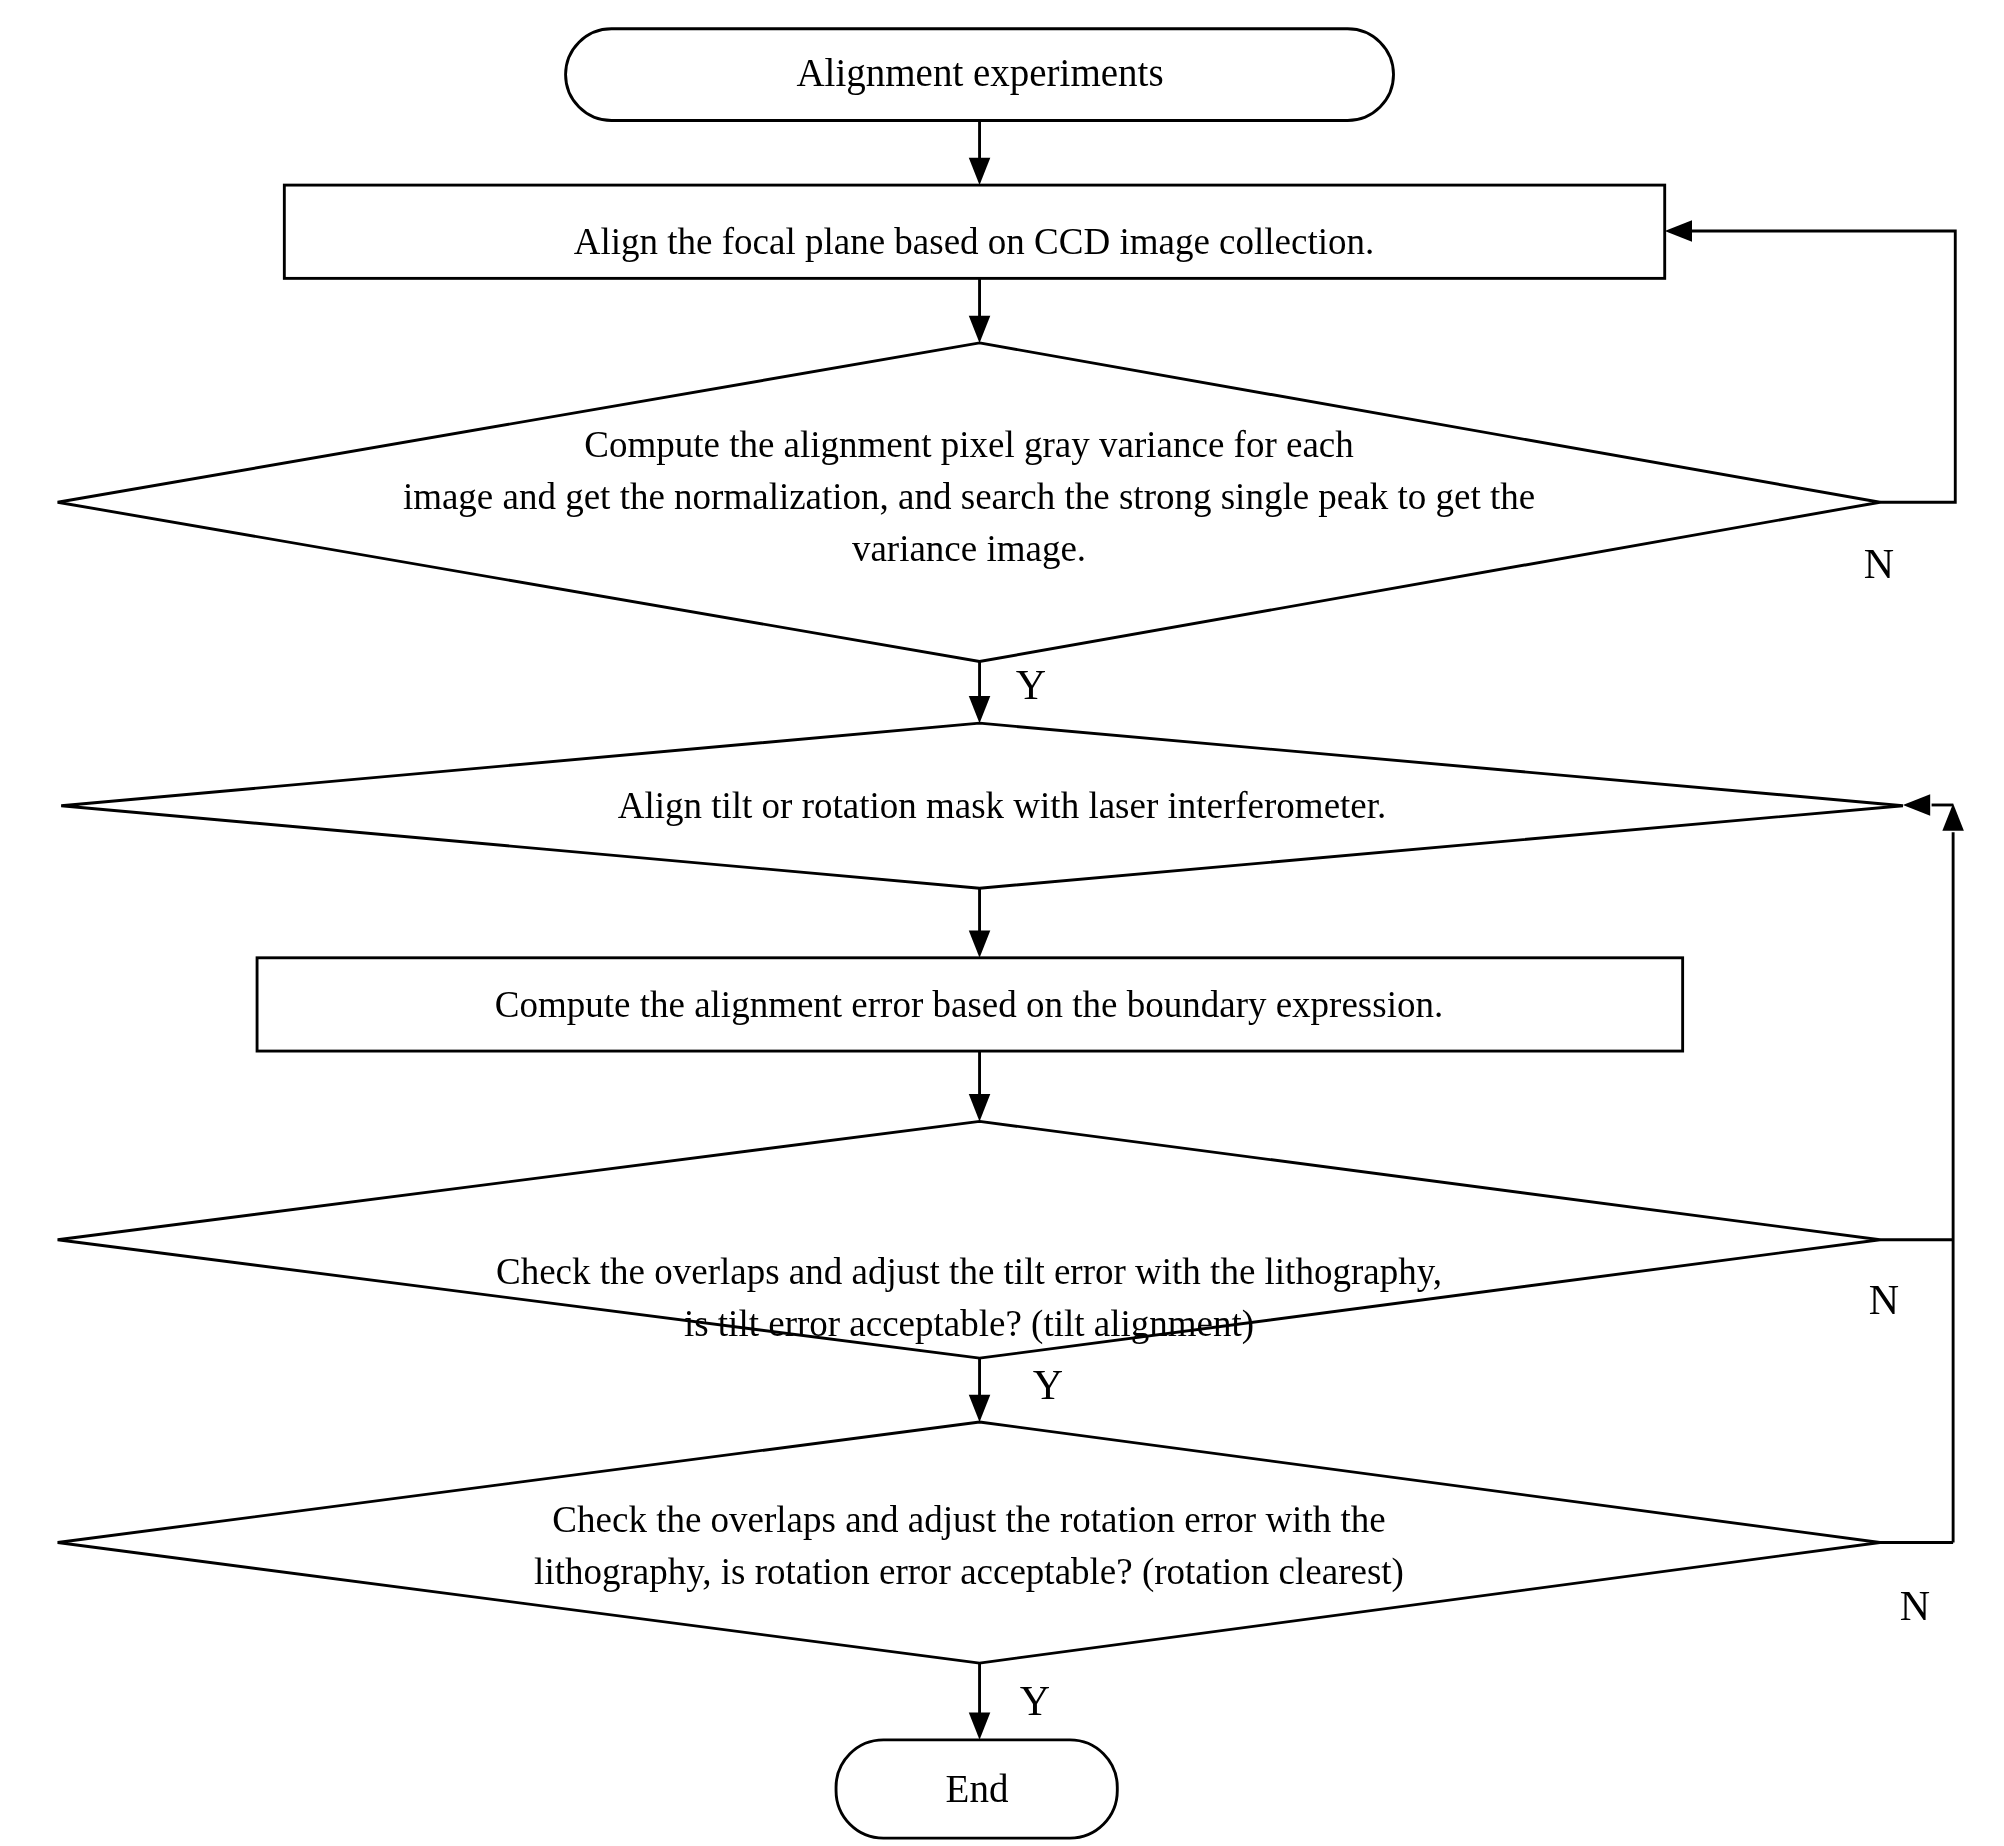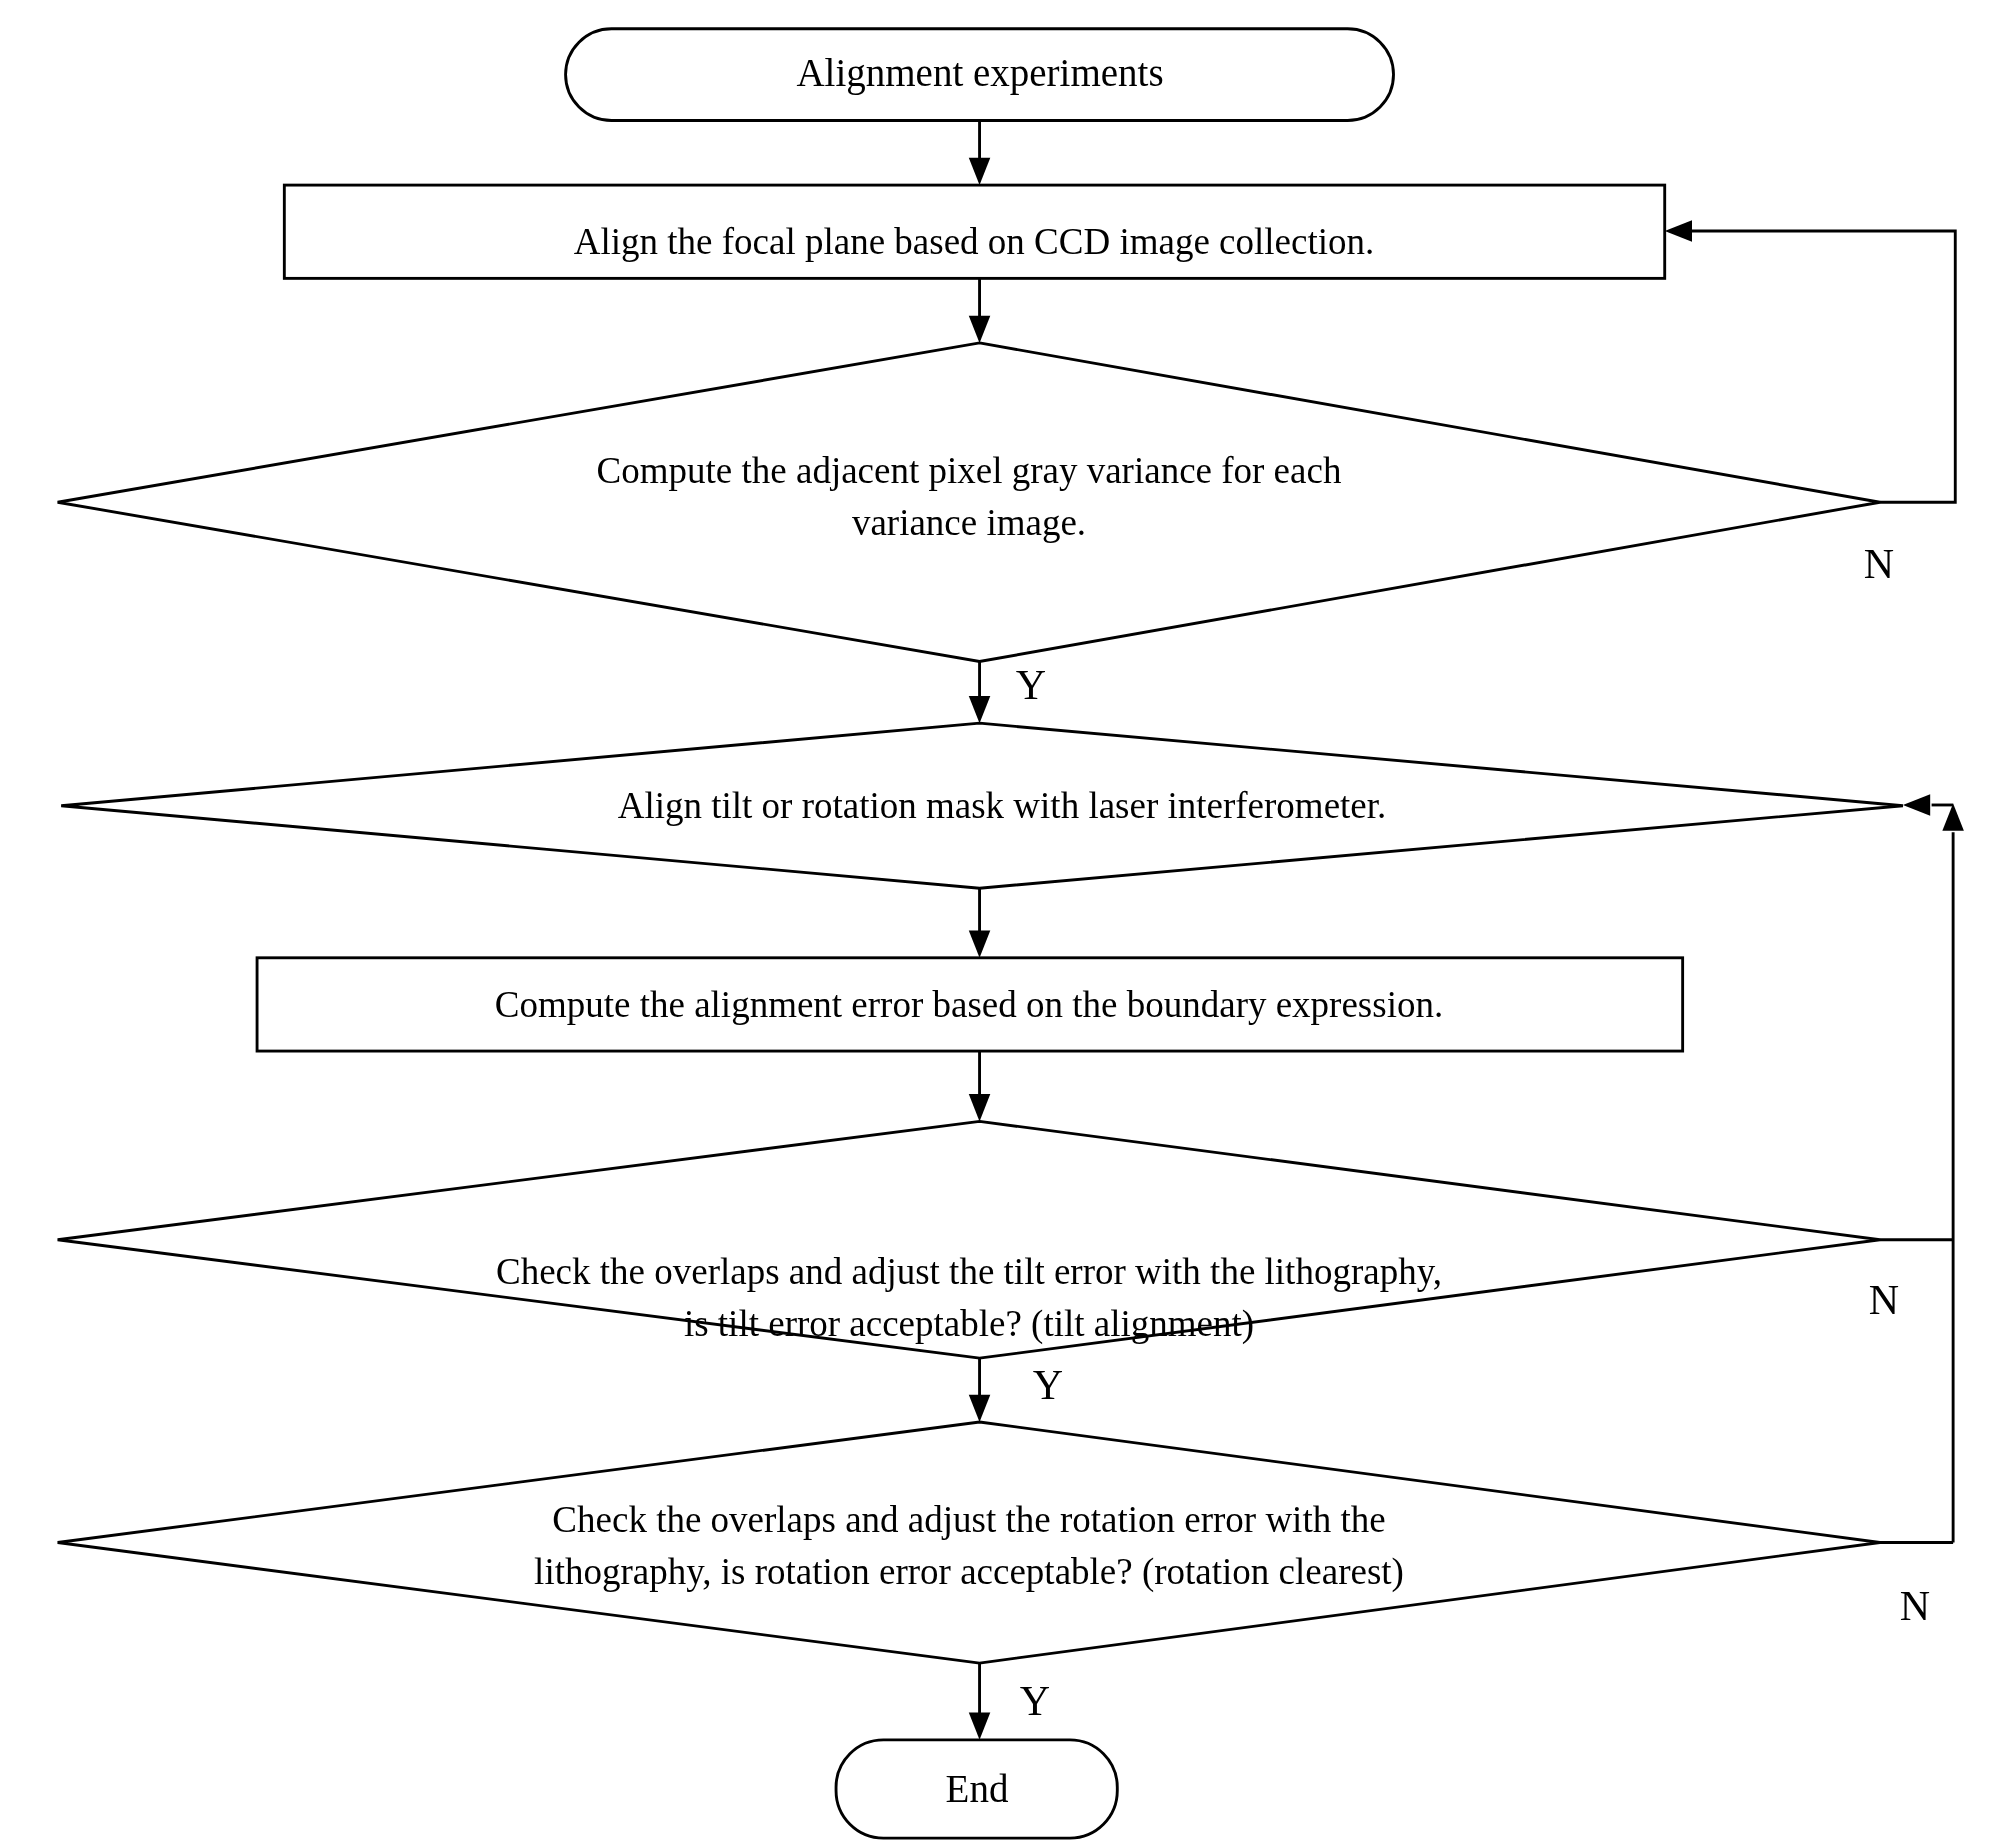--- a/index.html
+++ b/index.html
@@ -91,21 +91,22 @@
       <polygon points="2722,1120 2707,1158 2737,1158"></polygon>
       <polygon points="2652,1122 2690,1107 2690,1137"></polygon>
     </g>
   </svg>
 
   <div class="label terminator-label" style="left:980px; top:73px;">Alignment experiments</div>
 
   <div class="label" style="left:974px; top:242px;">Align the focal plane based on CCD image collection.</div>
 
   <div class="label" style="left:969px; top:497px;">
-    <div class="tline">Compute the adjacent pixel gray variance for each</div>
+    <div class="tline">Compute the alignment pixel gray variance for each</div>
+    <div class="tline">image and get the normalization, and search the strong single peak to get the</div>
     <div class="tline">variance image.</div>
   </div>
 
   <div class="label" style="left:982px; top:806px;margin-left:20px;">Align tilt or rotation mask with laser interferometer.</div>
 
   <div class="label" style="left:969px; top:1005px;">Compute the alignment error based on the boundary expression.</div>
 
   <div class="label" style="left:969px; top:1298px;">
     <div class="tline">Check the overlaps and adjust the tilt error with the lithography,</div>
     <div class="tline">is tilt error acceptable? (tilt alignment)</div>

